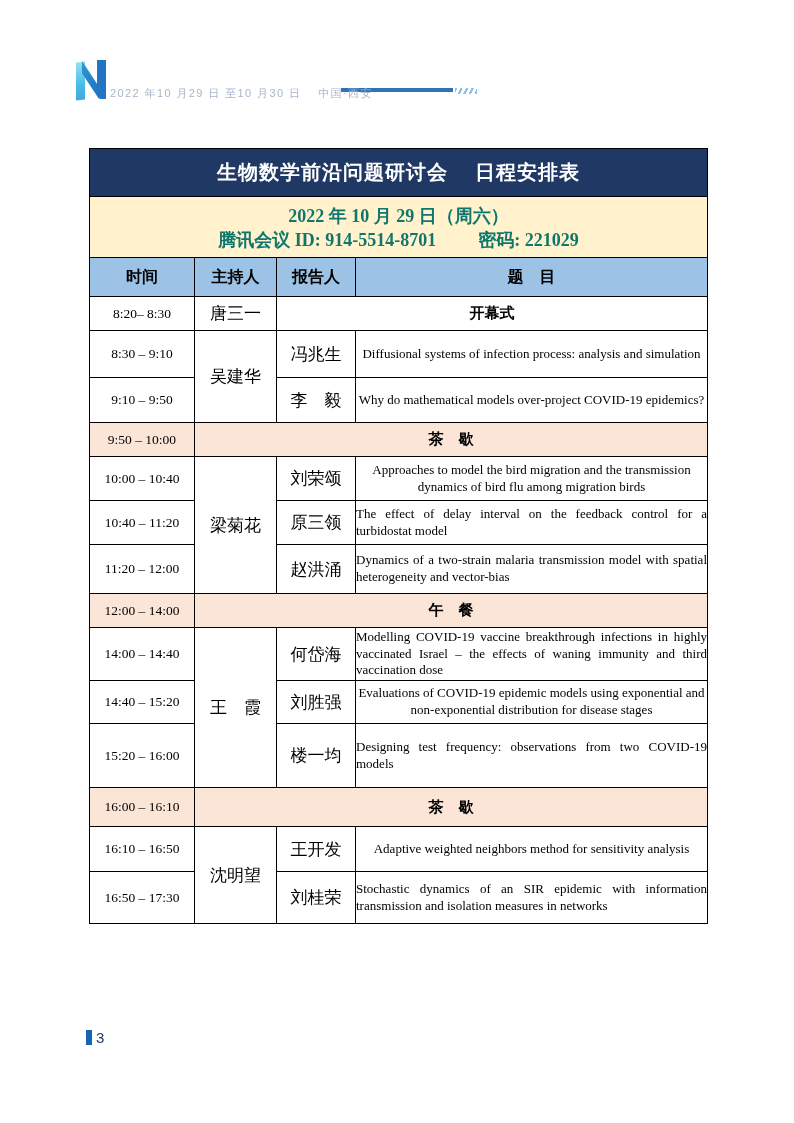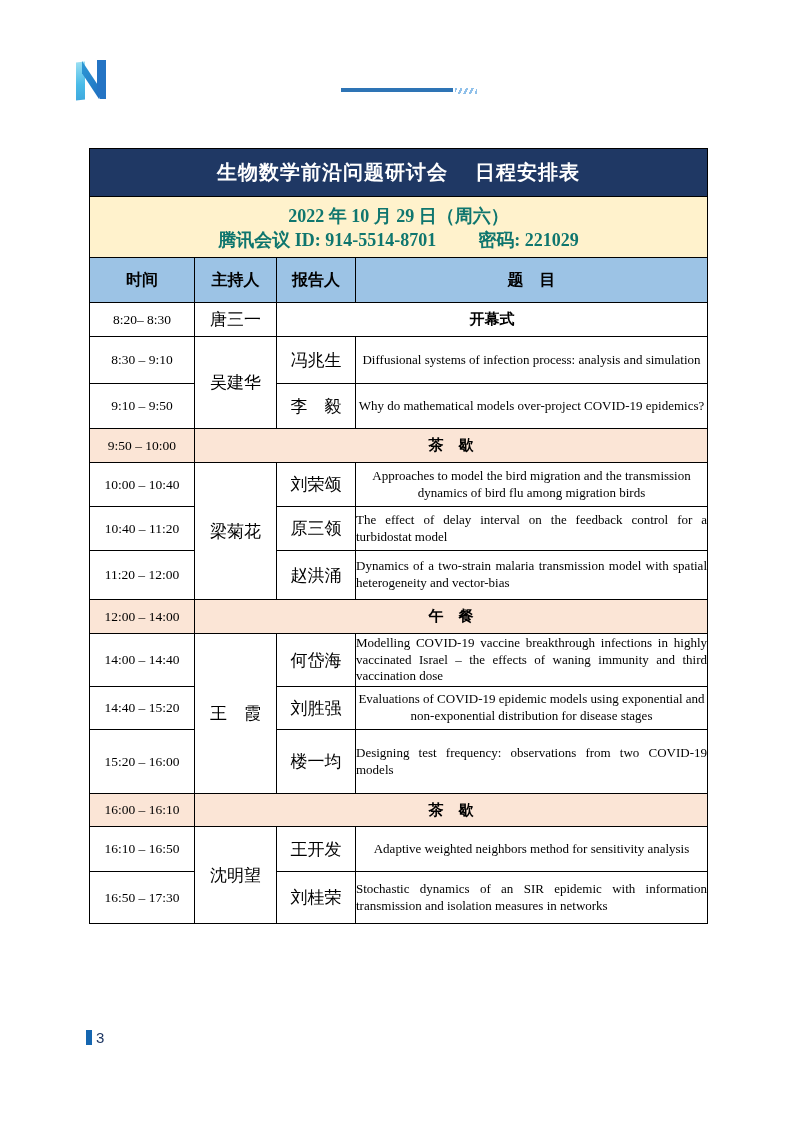--- a/index.html
+++ b/index.html
@@ -55,20 +55,21 @@
 <body>
 
 <div class="hdr">
   <div class="logo">
     <div class="l"></div>
     <div class="d"></div>
     <div class="r"></div>
   </div>
   <div class="hdr-underline"></div>
   <div class="hdr-underline-tail"></div>
+  <div class="hdr-sub">2022 年10 月29 日 至10 月30 日　 中国·西安</div>
 </div>
 
 <table class="sched">
   <colgroup>
       <col style="width:105px">
       <col style="width:82px">
       <col style="width:79px">
       <col style="width:352px">
     </colgroup>
   <tbody>
@@ -76,21 +77,21 @@
     <td colspan="4">生物数学前沿问题研讨会　 日程安排表</td>
   </tr>
   <tr class="t-date" style="height:61px">
     <td colspan="4">
       <div class="date1">2022 年 10 月 29 日（周六）</div>
       <div class="date2">
         <span>腾讯会议 ID: 914-5514-8701</span><span class="pw">密码: 221029</span>
       </div>
     </td>
   </tr>
-  <tr class="t-cols" style="height:45px">
+  <tr class="t-cols" style="height:39px">
     <td>时间</td>
     <td>主持人</td>
     <td>报告人</td>
     <td>题　目</td>
   </tr>
   </tbody>
     <tbody id="schedule-body">
       <tr style="height: 34px;">
         <td class="time">8:20– 8:30</td>
         <td class="chair" rowspan="1">唐三一</td>
@@ -140,21 +141,21 @@
       <tr style="height: 43px;">
         <td class="time">14:40 – 15:20</td>
         <td class="speaker">刘胜强</td>
         <td class="title">Evaluations of COVID-19 epidemic models using exponential and non-exponential distribution for disease stages</td>
       </tr>
       <tr style="height: 64px; margin-top: 8px;">
         <td class="time">15:20 – 16:00</td>
         <td class="speaker">楼一均</td>
         <td class="title justify">Designing test frequency: observations from two COVID-19 models</td>
       </tr>
-      <tr class="break-row" style="height: 33px;">
+      <tr class="break-row" style="height: 39px;">
         <td class="time">16:00 – 16:10</td>
         <td class="merged" colspan="3">茶　歇</td>
       </tr>
       <tr style="height: 45px;">
         <td class="time">16:10 – 16:50</td>
         <td class="chair" rowspan="2">沈明望</td>
         <td class="speaker">王开发</td>
         <td class="title">Adaptive weighted neighbors method for sensitivity analysis</td>
       </tr>
       <tr style="height: 52px;">

